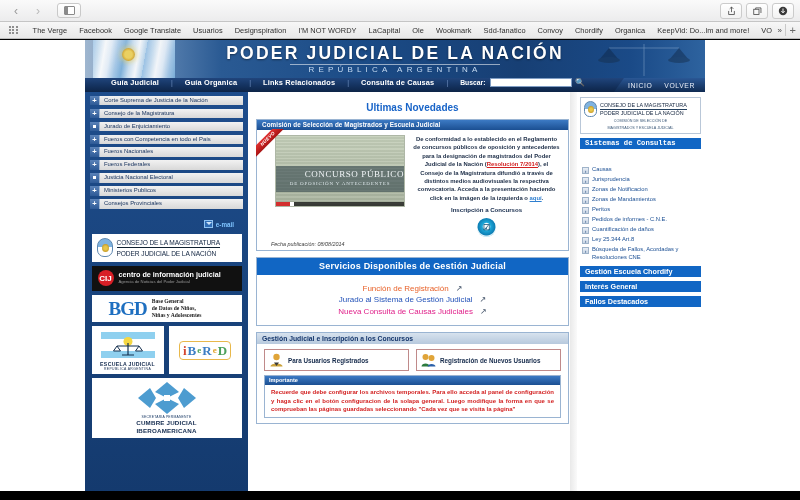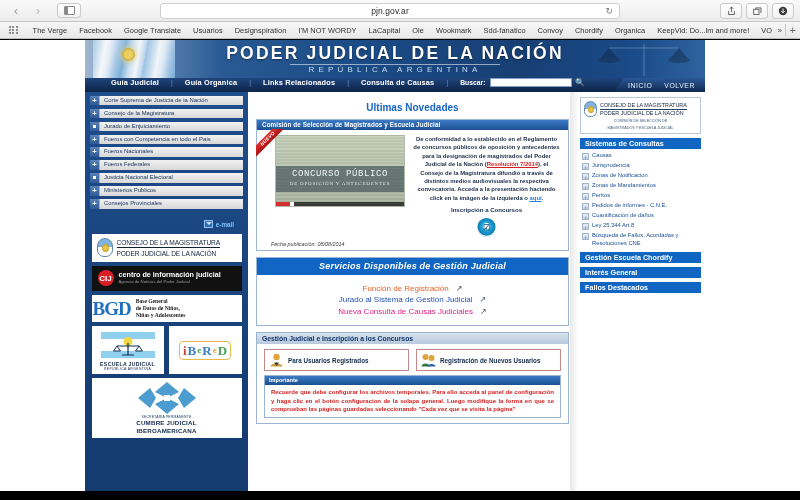--- a/index.html
+++ b/index.html
@@ -226,21 +226,21 @@
   }
   .lg-cm .shield:after{content:"";position:absolute;left:4px;top:5px;width:7px;height:8px;
     background:radial-gradient(circle,#e8c64a 30%,#caa02a 70%);border-radius:50%;}
   .lg-cm .txt1{font-size:6.6px;color:#10233f;font-weight:500;line-height:9px;letter-spacing:-.1px;}
   .lg-cm .txt2{font-size:6.6px;color:#10233f;line-height:9px;border-top:1px solid #123; padding-top:.5px;letter-spacing:-.1px;}
   .lg-cij{background:#111;width:150px;height:25px;display:flex;align-items:center;gap:5px;padding:0 6px;}
   .lg-cij .circ{width:16px;height:16px;border-radius:50%;background:#d81f26;color:#fff;
     font-size:8px;font-weight:bold;display:flex;align-items:center;justify-content:center;flex:none;}
   .lg-cij .t1{color:#fff;font-size:7.2px;font-weight:bold;line-height:8px;}
   .lg-cij .t2{color:#9a9a9a;font-size:4.2px;line-height:6px;}
-  .lg-bgd{background:#fff;width:150px;display:flex;align-items:center;gap:5px;padding:3px 1px;}
+  .lg-bgd{background:#fff;width:150px;display:flex;align-items:center;gap:5px;padding:3px 17px;}
   .lg-bgd .b{color:#1e6fc0;font-size:19px;font-weight:bold;letter-spacing:-1px;line-height:19px;font-family:"Liberation Serif",serif;}
   .lg-bgd .d{color:#1a1a1a;font-size:5.6px;line-height:7.2px;font-family:"Liberation Serif",serif;font-weight:bold;}
   .lg-two{display:flex;gap:5px;width:150px;}
   .lg-esc{background:#fff;width:72px;padding:3px;text-align:center;}
   .lg-esc .em{height:32px;position:relative;background:#fff;}
   .lg-esc .stripe{position:absolute;left:6px;right:6px;top:3px;height:7px;background:#8fd0ef;}
   .lg-esc .stripe2{position:absolute;left:6px;right:6px;bottom:3px;height:7px;background:#8fd0ef;}
   .lg-esc .sun2{position:absolute;left:50%;transform:translateX(-50%);top:8px;width:9px;height:9px;border-radius:50%;background:#f5d742;}
   .lg-esc .scale{position:absolute;left:50%;transform:translateX(-50%);top:13px;width:30px;height:15px;}
   .lg-esc .n1{font-size:5.2px;font-weight:bold;color:#12294d;letter-spacing:.3px;}
@@ -285,22 +285,22 @@
       linear-gradient(180deg, rgba(255,255,255,.05), rgba(0,0,0,.12)),
       repeating-linear-gradient(0deg,#b9c4ae 0 2px,#c8d2bd 2px 3.2px),
       #c3ccb8;
     border:1px solid #aeb7a6; overflow:hidden;
   }
   .thumb .band {
     position:absolute; left:0; right:0; top:30px; height:26px;
     background: rgba(40,60,70,.55);
   }
   .thumb .tt1 {
-    position:absolute; left:0; right:0; top:33px; text-align:center;
-    color:#f0f4f6; font-size:9px; font-family:Liberation Mono, monospace; letter-spacing:.6px;
+    position:absolute; left:0; right:0; top:33px; text-align:right;
+    color:#f0f4f6; font-size:9px; font-family:Liberation Serif, serif; letter-spacing:.6px;
   }
   .thumb .tt2 {
     position:absolute; left:0; right:0; top:45px; text-align:center;
     color:#dbe4e8; font-size:5px; font-family:"Liberation Serif",serif; letter-spacing:.8px;
   }
   .thumb .bar { position:absolute; left:0; right:0; bottom:0; height:4px; background:rgba(20,20,20,.75); }
   .thumb .bar i { position:absolute; left:0; top:0; bottom:0; width:14px; background:#d32f2f; }
   .thumb .bar u { position:absolute; left:14px; top:0; bottom:0; width:4px; background:#fff; }
   .novedad-text {
     flex:1; padding: 0 4px 0 8px; text-align:center;
@@ -317,21 +317,21 @@
     display:flex;align-items:center;justify-content:center;
   }
   .insc-ico b { color:#0b4f75; font-size:8px; line-height:1; }
   .fecha { font-size:5.4px; color:#3a3a3a; font-style:italic; padding:2px 0 3px 14px; }
 
   .servicios {
     border:1px solid #9ab4d2; margin-bottom:6px; background:#fff;
   }
   .servicios .sh {
     height:17px; background:#1166c4; color:#fff; text-align:center;
-    font-size:9px; font-weight:bold; line-height:17px; letter-spacing:.2px;font-style:italic;
+    font-size:9px; font-weight:bold; line-height:17px; letter-spacing:.2px;
   }
   .servicios .sb { padding:6px 0 7px 0; text-align:center; }
   .svc-row { display:flex; justify-content:center; align-items:flex-start; gap:7px; margin: 2.5px 0; }
   .svc-row a { font-size:8px; text-decoration:none; }
   .svc-arrow { color:#44546a; font-size:8px; }
 
   .gjic { border:1px solid #9ab4d2; background:#fff; }
   .gjic-head {
     height:11px; background:linear-gradient(180deg,#d7e2ee,#b7c9dd);
     color:#14356b; font-size:6.8px; font-weight:bold; line-height:11px; padding-left:5px;
@@ -360,21 +360,21 @@
     background: linear-gradient(180deg,#7fb3e0 0 50%, #ffffff 50% 100%);
     border:1px solid #5d87b0; position:relative;
   }
   .r-logo .shield:after{content:"";position:absolute;left:3px;top:4px;width:6px;height:7px;
     background:radial-gradient(circle,#e8c64a 30%,#caa02a 70%);border-radius:50%;}
   .r-logo .l1{font-size:5.4px;color:#12233d;line-height:7px;}
   .r-logo .l2{font-size:5.4px;color:#12233d;line-height:7px;border-top:1px solid #23405f;}
   .r-logo .sub{text-align:center;font-size:3.7px;color:#3b5878;line-height:5.2px;margin-top:2px;}
   .r-head {
     background:#1166c4; color:#fff; font-size:7.2px; font-weight:bold;
-    height:11px; line-height:11px; padding-left:5px; margin-bottom:2px;
+    height:11px; line-height:11px; padding-left:5px; margin-bottom:16px;font-family:Liberation Mono, monospace;
   }
   .r-item { display:flex; align-items:flex-start; gap:3px; padding:1px 2px 1px 2px; }
   .r-item .arr {
     width:7px;height:7px;flex:none;margin-top:1px;
     background:linear-gradient(180deg,#e9eef5,#c8d5e4); border:1px solid #9fb3c9;
     color:#2a4f80; font-size:5px; line-height:6px; text-align:center;
   }
   .r-item span { font-size:5.8px; color:#1a4e93; line-height:7.4px; }
   .r-sect { background:#1166c4; color:#fff; font-size:7.2px; font-weight:bold;
     height:11px; line-height:11px; padding-left:5px; margin:4px 0 0 0; }
@@ -398,26 +398,20 @@
 
   <div class="chrome-toolbar">
     <div class="nav-group">
       <div class="chev-btn active">‹</div>
       <div class="chev-btn">›</div>
       <div class="sidebar-toggle">
         <div class="panel-ico"></div>
       </div>
     </div>
 
-    <div class="urlbar-wrap">
-      <div class="urlbar">
-        <span class="url-text">pjn.gov.ar</span>
-        <span class="reload-ico">↻</span>
-      </div>
-    </div>
 
     <div class="chrome-right">
       <div class="chrome-btn">
         <svg width="9" height="10" viewBox="0 0 12 13">
           <path d="M6 1.2 L6 8" stroke="#4a4a4a" stroke-width="1.1" fill="none"></path>
           <path d="M3.6 3.6 L6 1.2 L8.4 3.6" stroke="#4a4a4a" stroke-width="1.1" fill="none"></path>
           <path d="M2.2 6.4 L2.2 11.2 L9.8 11.2 L9.8 6.4" stroke="#4a4a4a" stroke-width="1.1" fill="none"></path>
         </svg>
       </div>
       <div class="chrome-btn">

